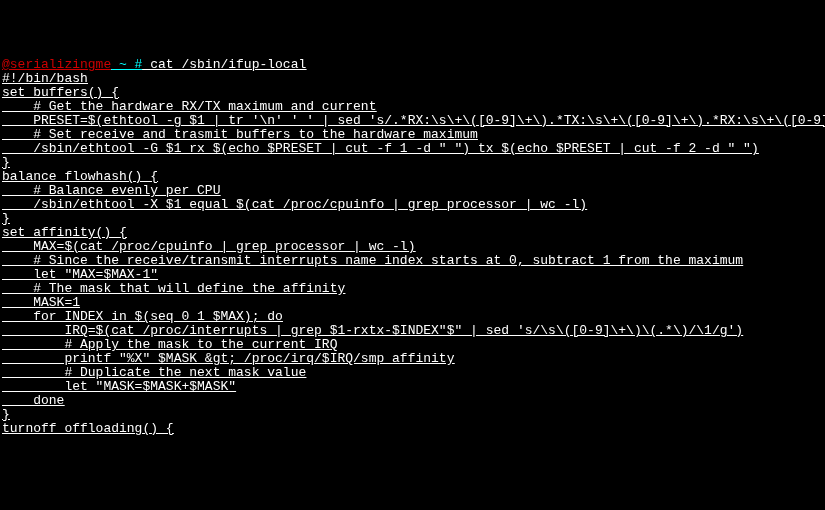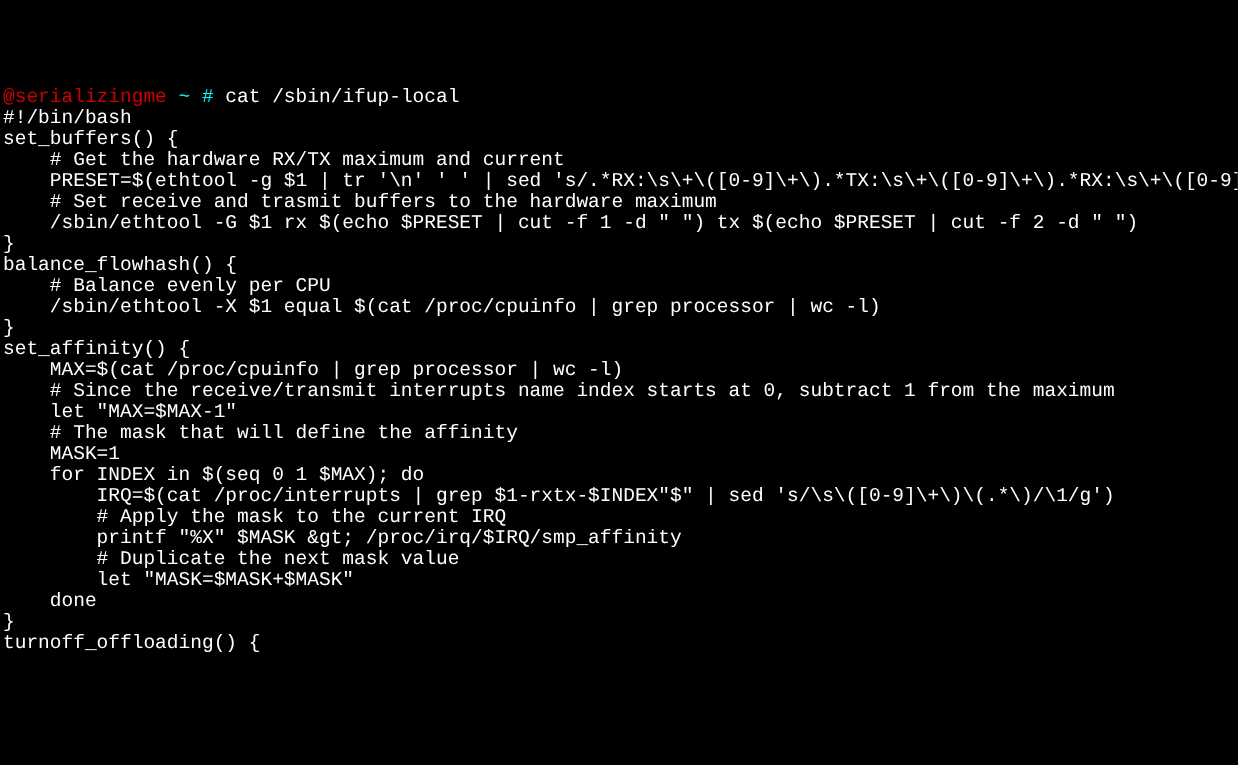--- a/index.html
+++ b/index.html
@@ -1,18 +1,19 @@
 <!DOCTYPE html>
 <html><head>
   <meta charset="utf-8">
   <style>
     * {
       margin: 0;
       padding: 0;
       box-sizing: border-box;
+      text-decoration: underline;
     }
     body {
       background: #000;
       color: #fff;
       font-family: 'Courier New', Consolas, monospace;
       font-size: 13px;
       line-height: 14px;
       width: 825px;
       height: 510px;
       overflow: hidden;

